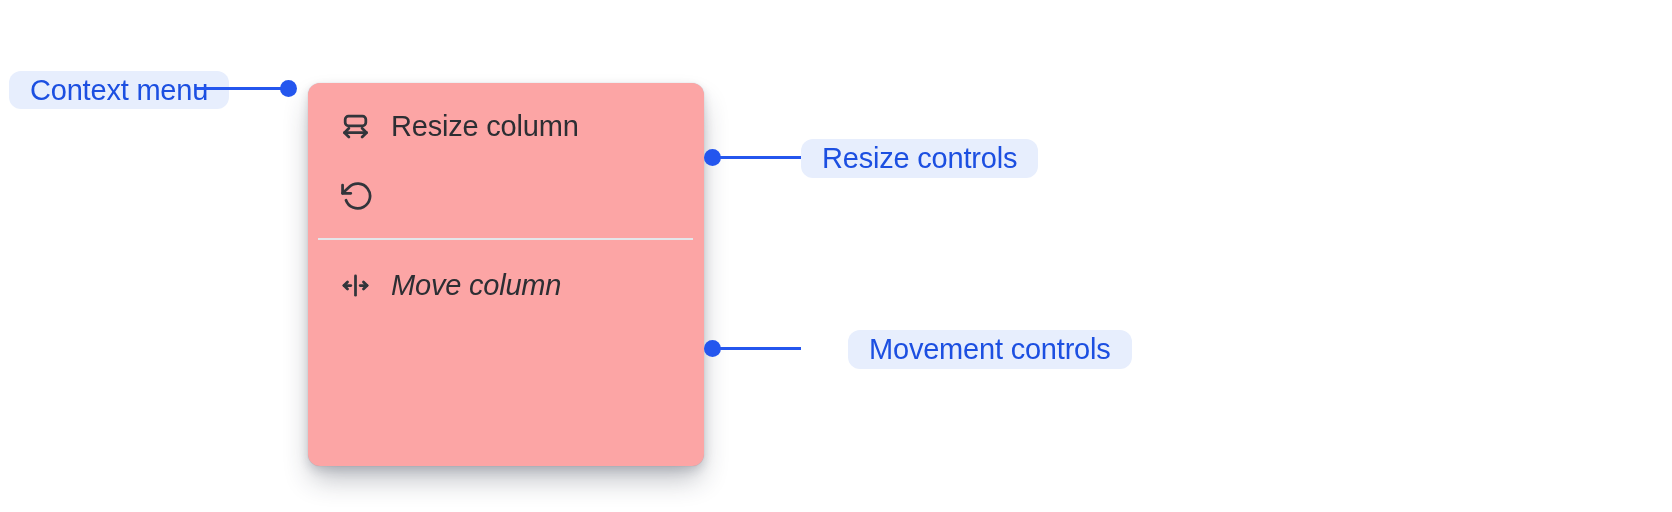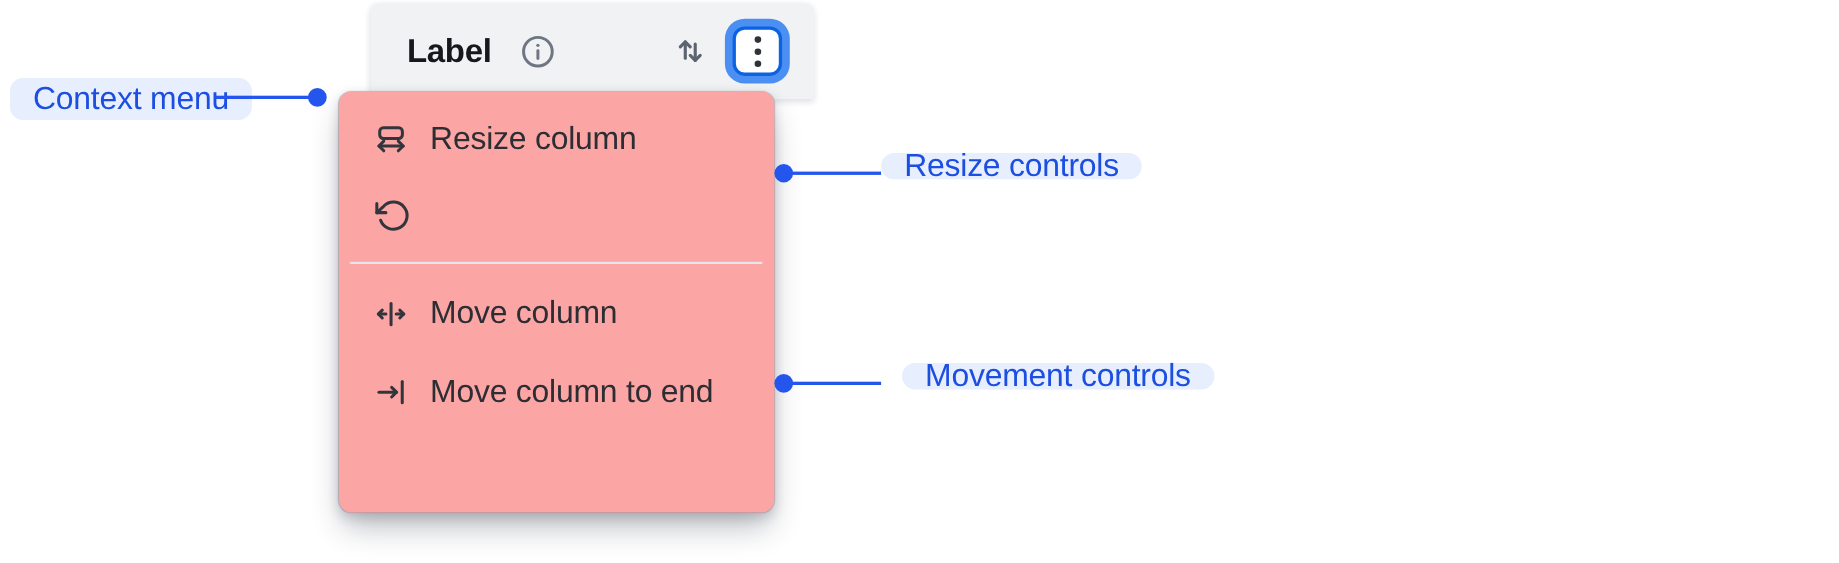--- a/index.html
+++ b/index.html
@@ -55,21 +55,21 @@
     padding-top: 9px;
     z-index: 3;
   }
   .menu-item {
     display: flex; align-items: center;
     height: 69px; width: 100%;
     padding: 0 20px 0 31px;
     background: transparent; border: none; cursor: pointer;
     text-align: left;
   }
-  .menu-item.mv { height: 71px; }
+  .menu-item.mv { height: 71px; font-style: italic; }
   .menu-item .mi-icon { width: 33px; height: 33px; flex: none; display: flex; align-items: center; justify-content: center; }
   .menu-item .mi-label {
     margin-left: 19px;
     font-size: 29px; font-weight: 400; color: #2c2e33;
     letter-spacing: -0.2px; white-space: nowrap;
   }
   .menu-divider {
     height: 1.5px; background: #e4e6ea;
     margin: 8px 11px 10px 10px;
   }
@@ -77,54 +77,31 @@
   
   .pill {
     position: absolute;
     display: flex; align-items: center;
     height: 38px; padding: 0 21px;
     background: #e7eefd; border-radius: 12px;
     font-size: 29px; font-weight: 500; color: #1c4fe1;
     letter-spacing: -0.2px; white-space: nowrap;
     z-index: 5;
   }
-  .pill.tall { height: 24px; }
+  .pill.tall { height: 39px; }
   .connector { position: absolute; height: 3px; background: #2456ee; z-index: 5; }
   .conn-dot { position: absolute; width: 17px; height: 17px; border-radius: 50%; background: #2456ee; z-index: 5; }
 
   svg { display: block; }
 </style>
 </head>
 <body>
 
 <div class="canvas">
 
-  <div class="col-header">
-    <span class="label-text">Label</span>
-    <span class="icon-btn info-icon">
-      <svg width="34" height="34" viewBox="0 0 24 24" fill="none" stroke="#6e7683" stroke-width="1.9" stroke-linecap="round">
-        <circle cx="12" cy="12" r="9.2"></circle>
-        <path d="M12 11.3 V16.4"></path>
-        <circle cx="12" cy="7.9" r="1.05" fill="#6e7683" stroke="none"></circle>
-      </svg>
-    </span>
-    <span class="icon-btn sort-icon">
-      <svg width="31" height="31" viewBox="0 0 24 24" fill="none" stroke="#5c6470" stroke-width="2.2" stroke-linecap="round" stroke-linejoin="round">
-        <path d="M8.5 17 V5.5"></path>
-          <path d="M5 9 L8.5 5.5 L12 9"></path>
-        <path d="M15.5 7 V18.5"></path>
-          <path d="M12 15 L15.5 18.5 L19 15"></path>
-      </svg>
-    </span>
-    <button class="kebab-btn">
-      <span class="dot"></span>
-      <span class="dot"></span>
-      <span class="dot"></span>
-    </button>
-  </div>
 
   <div class="menu">
 
     <button class="menu-item">
       <span class="mi-icon">
         <svg width="33" height="33" viewBox="0 0 24 24" fill="none" stroke="#32353b" stroke-width="2" stroke-linecap="round" stroke-linejoin="round">
           <rect x="4.5" y="4.5" width="15" height="7" rx="2.4"></rect>
           <path d="M4 16.5 H20"></path>
           <path d="M7.2 13.3 L4 16.5 L7.2 19.7"></path>
           <path d="M16.8 13.3 L20 16.5 L16.8 19.7"></path>
@@ -153,38 +130,28 @@
           <path d="M8.6 12 H3.6"></path>
             <path d="M6.2 9.4 L3.6 12 L6.2 14.6"></path>
           <path d="M15.4 12 H20.4"></path>
             <path d="M17.8 9.4 L20.4 12 L17.8 14.6"></path>
         </svg>
       </span>
       <span class="mi-label">Move column</span>
     </button>
 
 
-    <button class="menu-item mv">
-      <span class="mi-icon">
-        <svg width="33" height="33" viewBox="0 0 24 24" fill="none" stroke="#32353b" stroke-width="2" stroke-linecap="round" stroke-linejoin="round">
-          <path d="M19.4 5 V19"></path>
-          <path d="M4 12 H15.6"></path>
-          <path d="M12.4 8.8 L15.6 12 L12.4 15.2"></path>
-        </svg>
-      </span>
-      <span class="mi-label">Move column to end</span>
-    </button>
 
   </div>
 
   <div class="pill" style="left:9px; top:71px;">Context menu</div>
   <div class="connector" style="left:196px; top:87px; width:85px;"></div>
   <div class="conn-dot" style="left:280px; top:80px;"></div>
 
   <div class="conn-dot" style="left:704px; top:149px;"></div>
   <div class="connector" style="left:712px; top:156px; width:89px;"></div>
   <div class="pill tall" style="left:801px; top:139px;">Resize controls</div>
 
   <div class="conn-dot" style="left:704px; top:340px;"></div>
   <div class="connector" style="left:712px; top:347px; width:89px;"></div>
-  <div class="pill tall" style="left:820px; top:330px;">Movement controls</div>
+  <div class="pill tall" style="left:848px; top:330px;">Movement controls</div>
 
 </div>
 
 </body></html>

